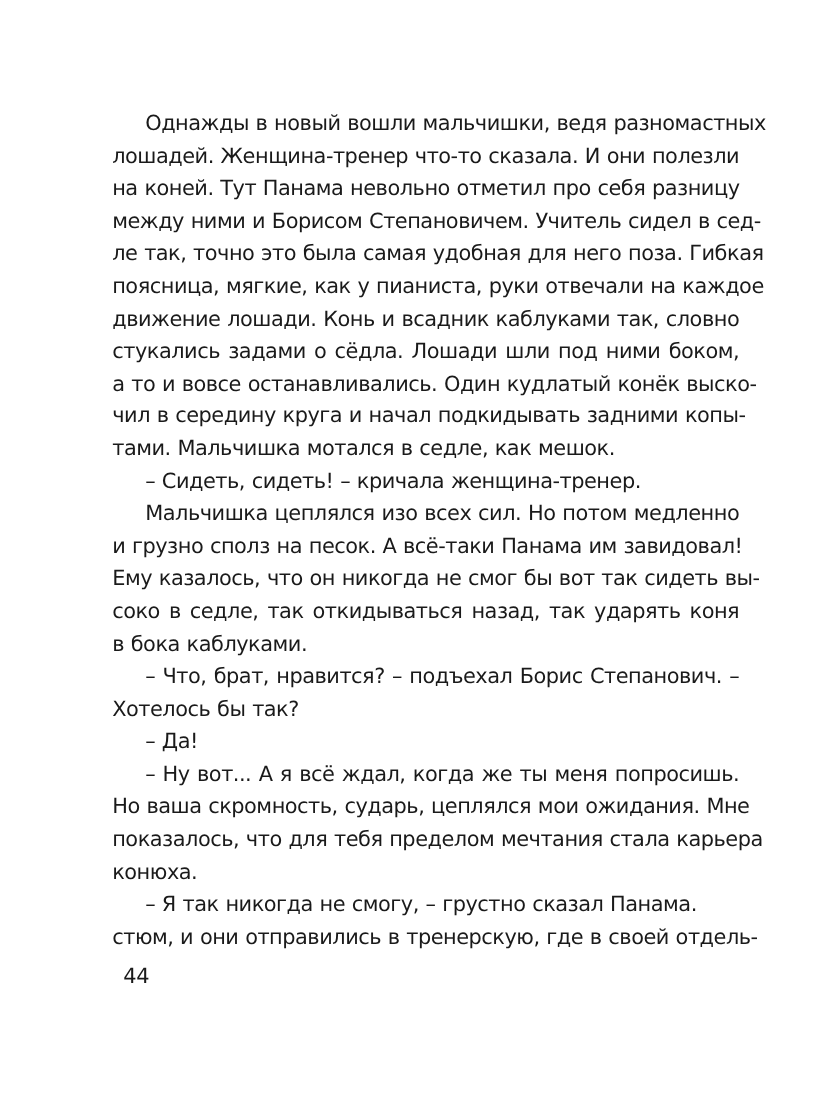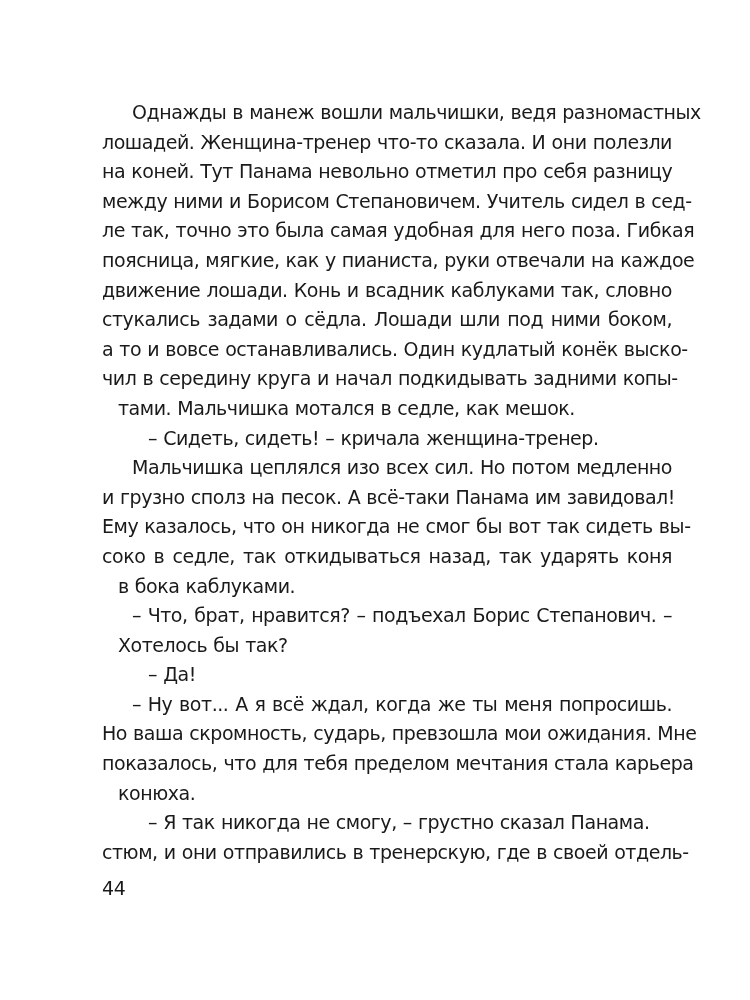--- a/index.html
+++ b/index.html
@@ -28,58 +28,57 @@
     .line {
       display: block;
       white-space: nowrap;
       text-align: justify;
       text-align-last: justify;
       height: 29.6px;
       overflow: visible;
     }
     .line.last {
       text-align-last: left;
-      margin-left: 16px;
     }
     .line.indent {
       padding-left: 30px;
     }
     .page-number {
       position: absolute;
-      left: 102px;
+      left: 112px;
       top: 877px;
       font-size: 19px;
       letter-spacing: -0.3px;
     }
   </style>
 </head>
 <body>
 
 <div class="page-text">
-  <span class="line indent">Однажды в манеж вошли мальчишки, ведя разномастных</span>
+  <span class="line indent">Однажды в новый вошли мальчишки, ведя разномастных</span>
   <span class="line">лошадей. Женщина-тренер что-то сказала. И они полезли</span>
   <span class="line">на коней. Тут Панама невольно отметил про себя разницу</span>
   <span class="line">между ними и Борисом Степановичем. Учитель сидел в сед-</span>
   <span class="line">ле так, точно это была самая удобная для него поза. Гибкая</span>
   <span class="line">поясница, мягкие, как у пианиста, руки отвечали на каждое</span>
   <span class="line">движение лошади. Конь и всадник каблуками так, словно</span>
   <span class="line">стукались задами о сёдла. Лошади шли под ними боком,</span>
   <span class="line">а то и вовсе останавливались. Один кудлатый конёк выско-</span>
   <span class="line">чил в середину круга и начал подкидывать задними копы-</span>
   <span class="line last">тами. Мальчишка мотался в седле, как мешок.</span>
   <span class="line indent last">– Сидеть, сидеть! – кричала женщина-тренер.</span>
   <span class="line indent">Мальчишка цеплялся изо всех сил. Но потом медленно</span>
   <span class="line">и грузно сполз на песок. А всё-таки Панама им завидовал!</span>
   <span class="line">Ему казалось, что он никогда не смог бы вот так сидеть вы-</span>
   <span class="line">соко в седле, так откидываться назад, так ударять коня</span>
   <span class="line last">в бока каблуками.</span>
   <span class="line indent">– Что, брат, нравится? – подъехал Борис Степанович. –</span>
   <span class="line last">Хотелось бы так?</span>
   <span class="line indent last">– Да!</span>
   <span class="line indent">– Ну вот... А я всё ждал, когда же ты меня попросишь.</span>
-  <span class="line">Но ваша скромность, сударь, превзошла мои ожидания. Мне</span>
+  <span class="line">Но ваша скромность, сударь, цеплялся мои ожидания. Мне</span>
   <span class="line">показалось, что для тебя пределом мечтания стала карьера</span>
   <span class="line last">конюха.</span>
   <span class="line indent last">– Я так никогда не смогу, – грустно сказал Панама.</span>
   <span class="line">стюм, и они отправились в тренерскую, где в своей отдель-</span>
 </div>
 
 <div class="page-number">44</div>
 
 </body></html>

